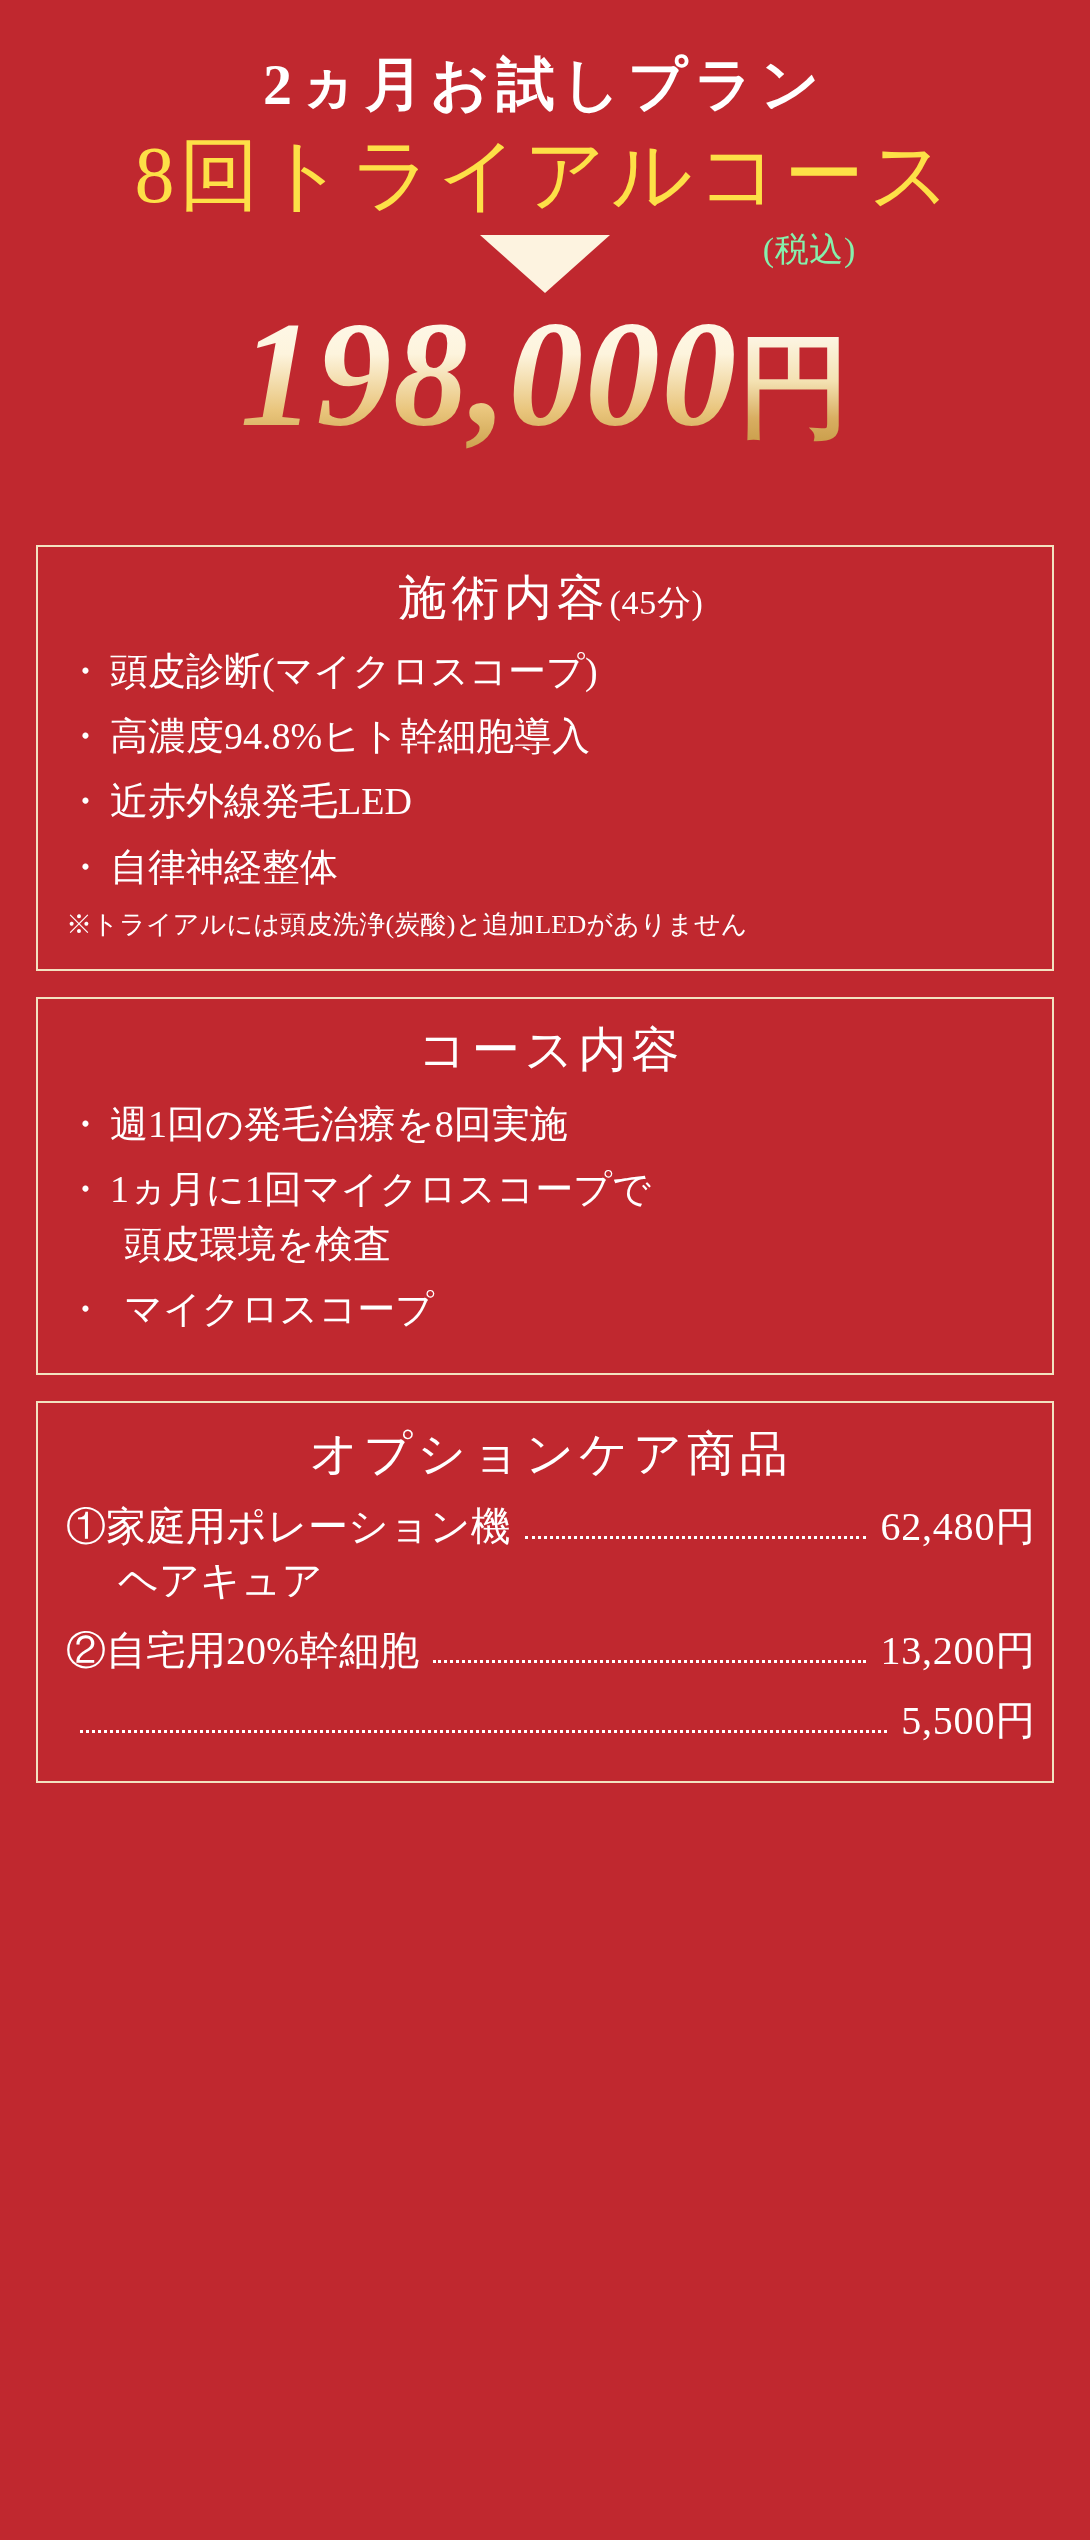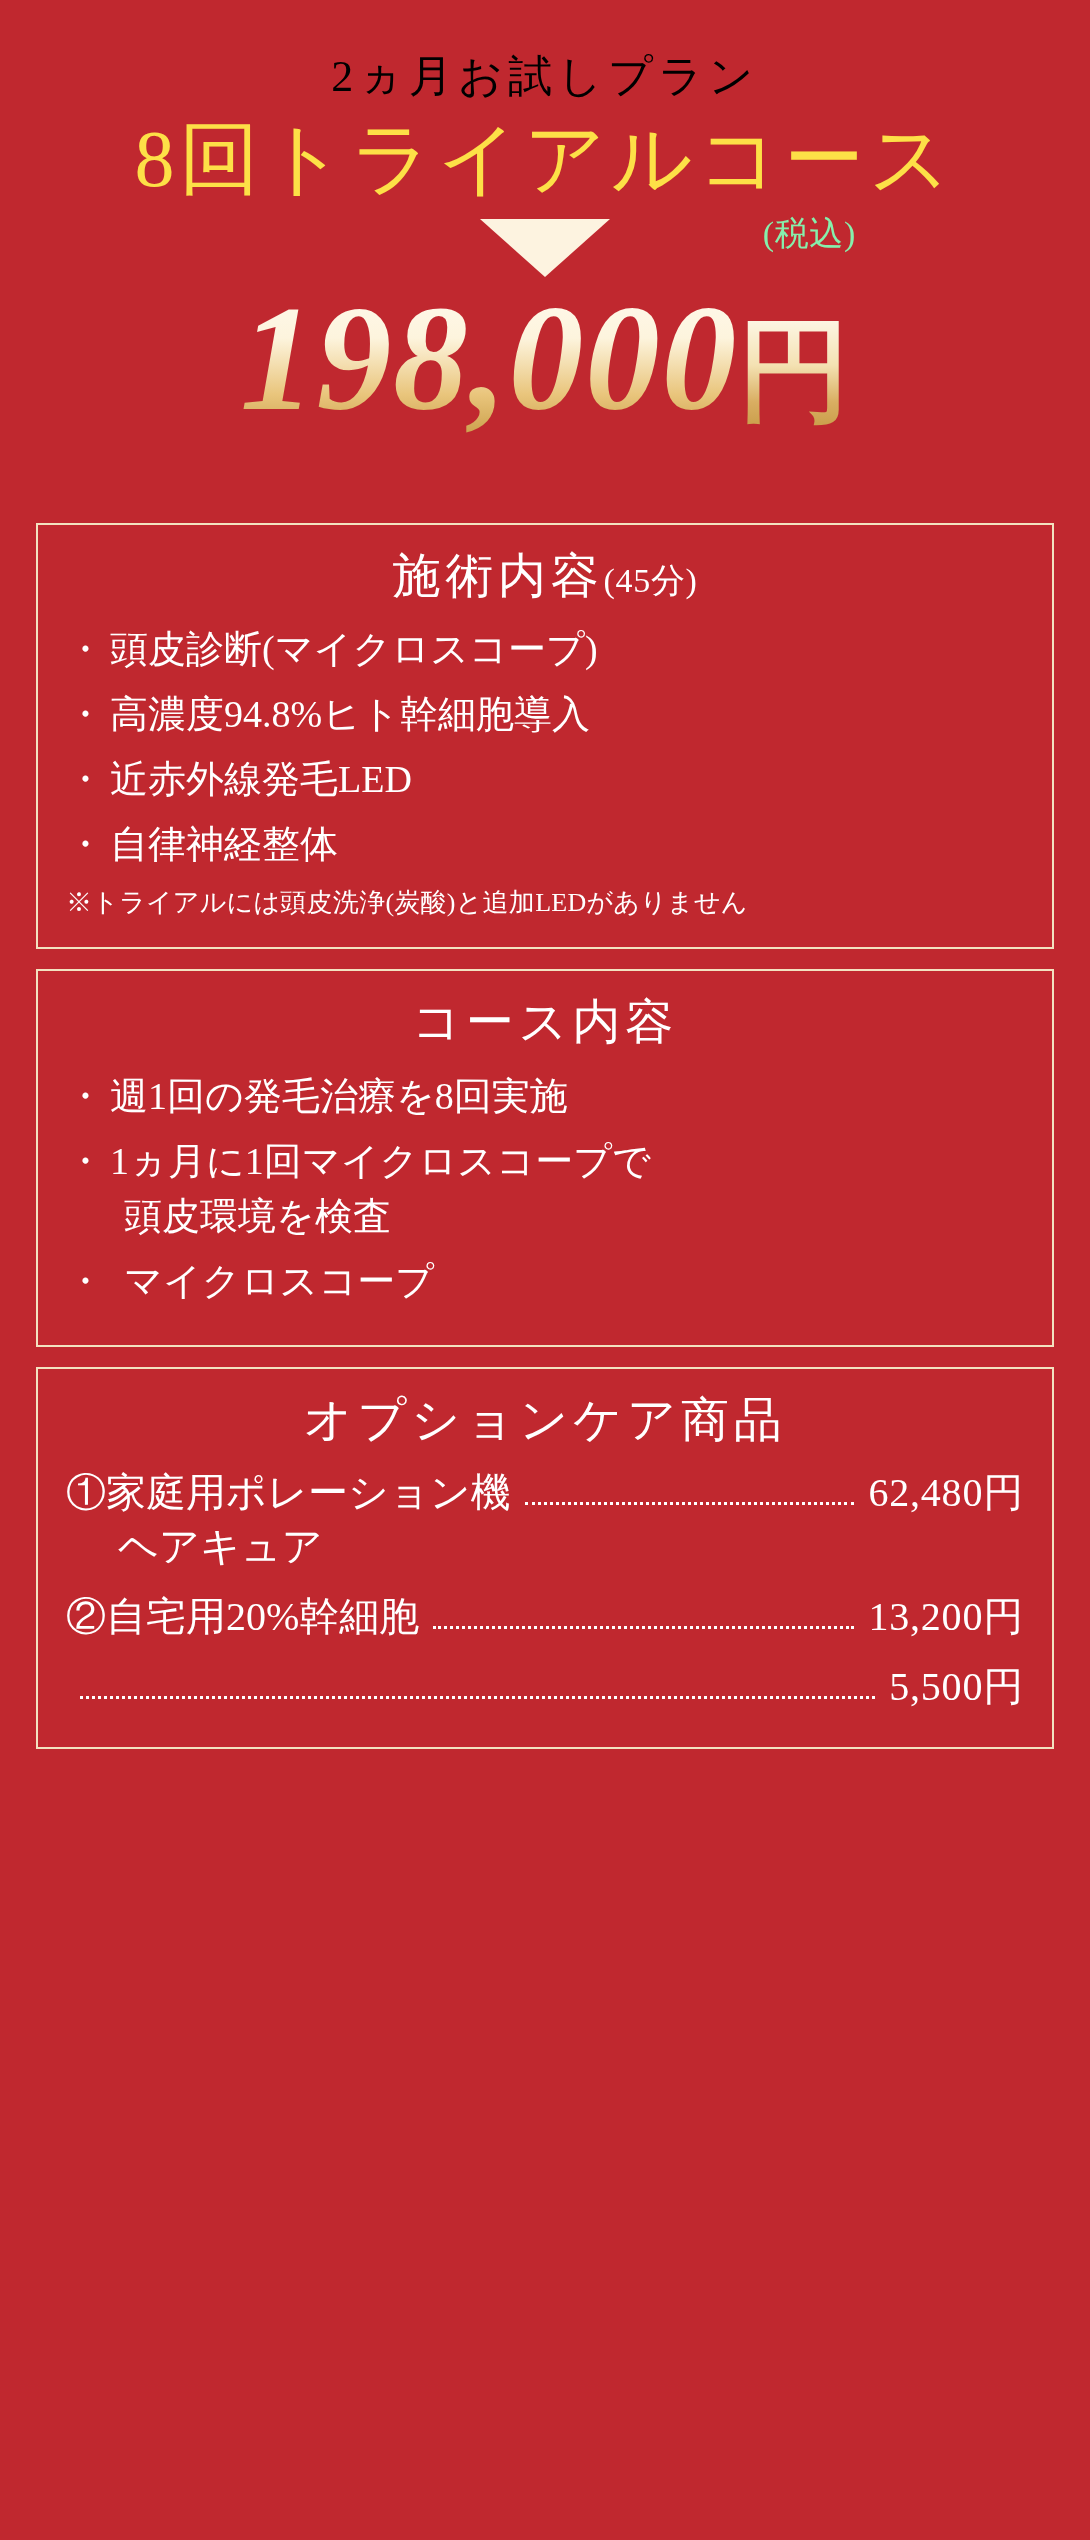--- a/index.html
+++ b/index.html
@@ -23,25 +23,25 @@
     box-sizing: border-box;
     padding: 0 36px;
   }
 
   
   .header {
     text-align: center;
     padding-top: 52px;
   }
   .header .line1 {
-    font-size: 44px;
+    font-size: 58px;
     letter-spacing: 0.12em;
-    color: #000000;
+    color: #ffffff;
     line-height: 1.15;
-    font-weight: normal;
+    font-weight: bold;
   }
   .header .line2 {
     font-size: 80px;
     letter-spacing: 0.06em;
     color: #fde047;
     line-height: 1.2;
     margin-top: 8px;
     font-weight: normal;
   }
 
@@ -99,22 +99,22 @@
     top: -72px;
     right: -6px;
     font-size: 34px;
     color: #86efac;
     letter-spacing: 0.02em;
   }
 
   
   .box {
     border: 2px solid #f3e2c0;
-    margin-top: 20px;
-    padding: 22px 28px 26px 28px;
+    margin-top: 26px;
+    padding: 22px 16px 26px 28px;
     box-sizing: border-box;
   }
   .box-title {
     text-align: center;
     font-size: 48px;
     letter-spacing: 0.1em;
     color: #ffffff;
     margin-bottom: 18px;
     line-height: 1.2;
   }

